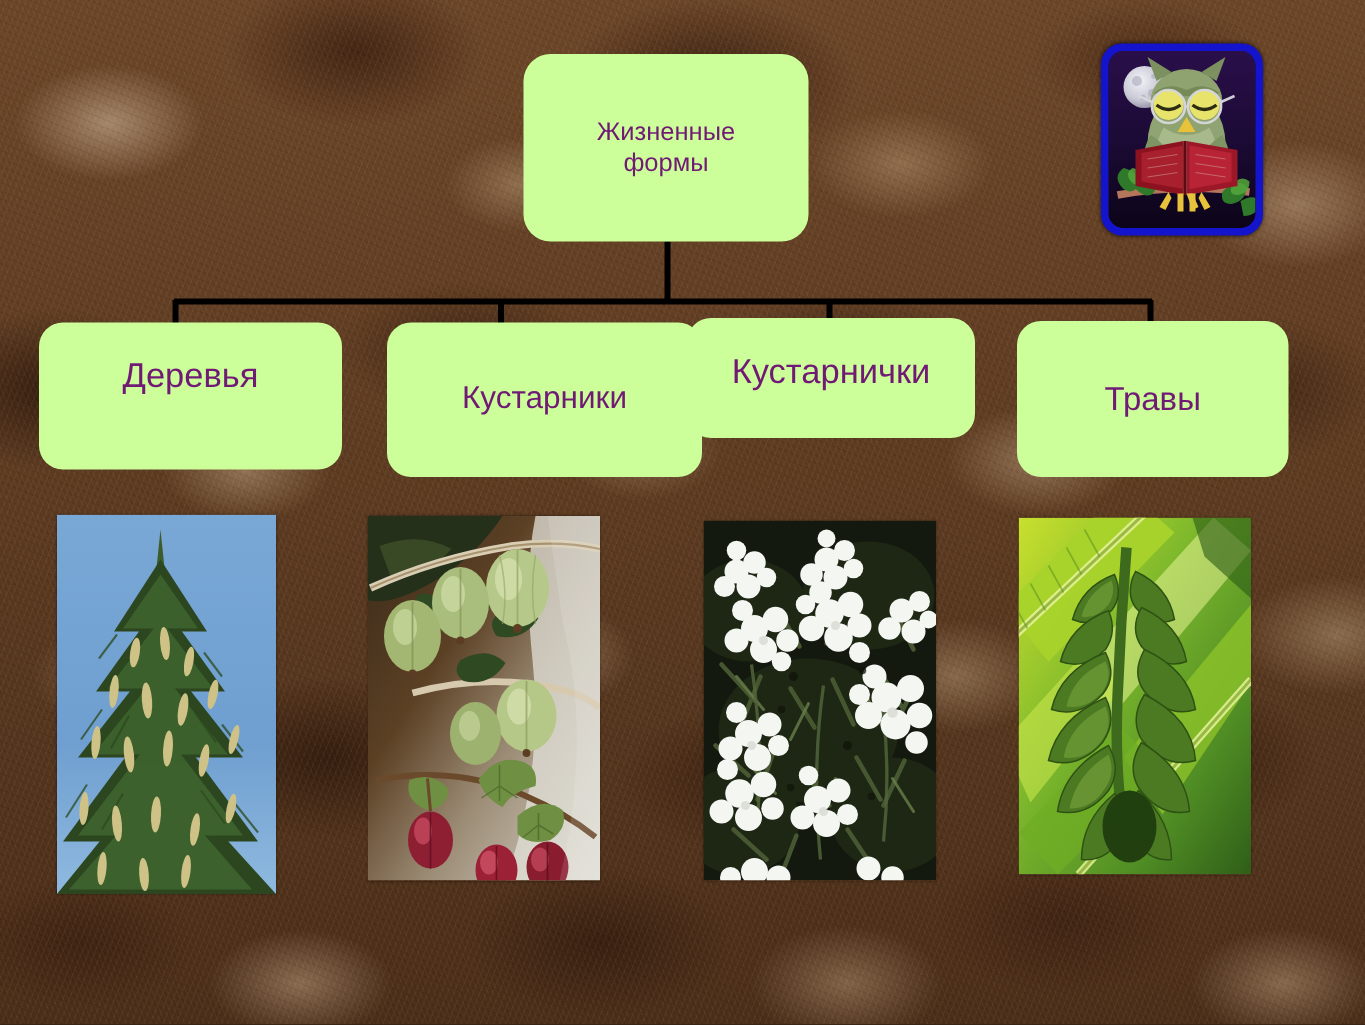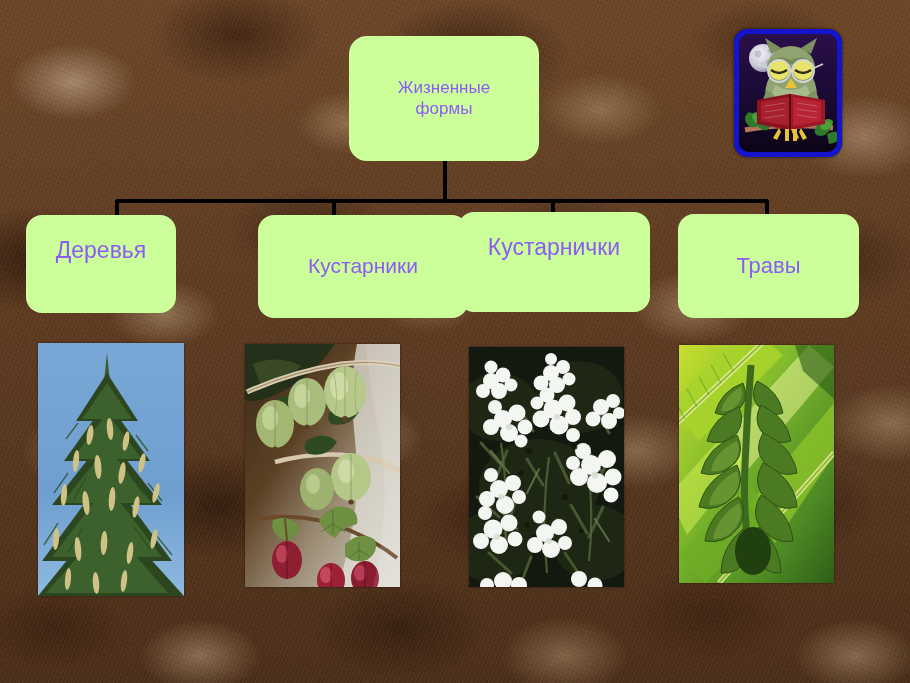--- a/index.html
+++ b/index.html
@@ -67,38 +67,38 @@
 
   
   .connectors { position: absolute; inset: 0; }
 
   
   .node {
     position: absolute;
     box-sizing: border-box;
     background: #ccff99;
     border-radius: 16px;
-    color: #8b5cf6;
+    color: #701a75;
     text-align: center;
     line-height: 1.18;
     white-space: pre-line;
   }
   .node-root {
     left: 349px; top: 36px; width: 190px; height: 125px;
     border-radius: 18px;
     display: flex; align-items: center; justify-content: center;
     font-size: 17px;
   }
   .node-leaf { width: 182px; }
   .leaf-top    { display: flex; align-items: flex-start; justify-content: center; padding-top: 22px; }
   .leaf-middle { display: flex; align-items: center;    justify-content: center; }
 
-  #node-trees     { left: 26px;  top: 215px; width: 150px; height: 98px;  font-size: 23px; }
+  #node-trees     { left: 26px;  top: 215px; width: 202px; height: 98px;  font-size: 23px; }
   #node-shrubs    { left: 258px; top: 215px; width: 210px; height: 103px; font-size: 21px; }
-  #node-subshrubs { left: 458px; top: 212px; width: 192px; height: 100px; font-size: 23px; }
+  #node-subshrubs { left: 458px; top: 212px; width: 192px; height: 80px; font-size: 23px; }
   #node-herbs     { left: 678px; top: 214px; width: 181px; height: 104px; font-size: 22px; }
 
   
   .photo {
     position: absolute;
     overflow: hidden;
     box-shadow: 0 0 2px rgba(0,0,0,0.55);
   }
   #photo-tree      { left: 38px;  top: 343px; width: 146px; height: 253px; }
   #photo-shrub     { left: 245px; top: 344px; width: 155px; height: 243px; }

